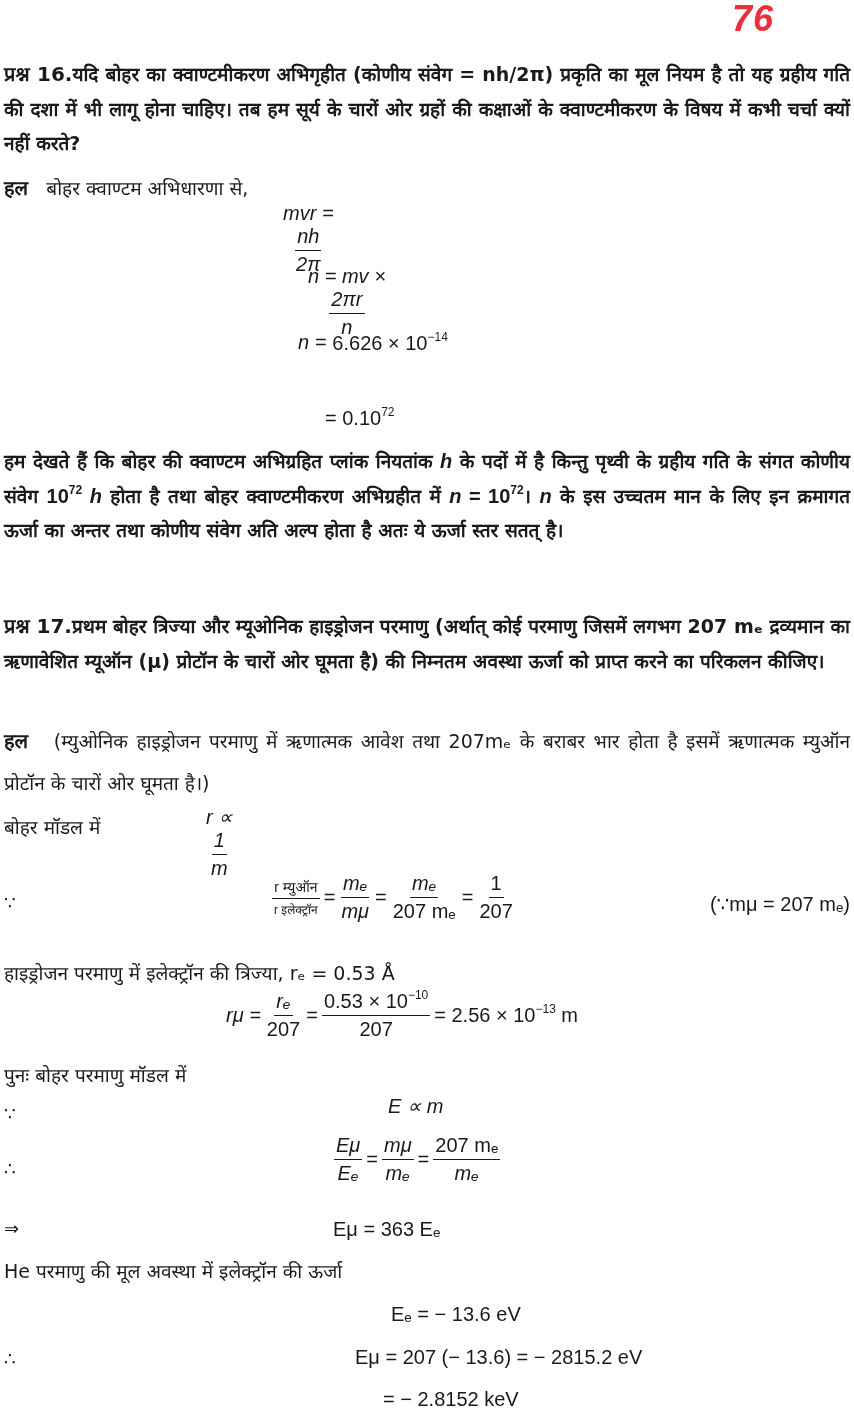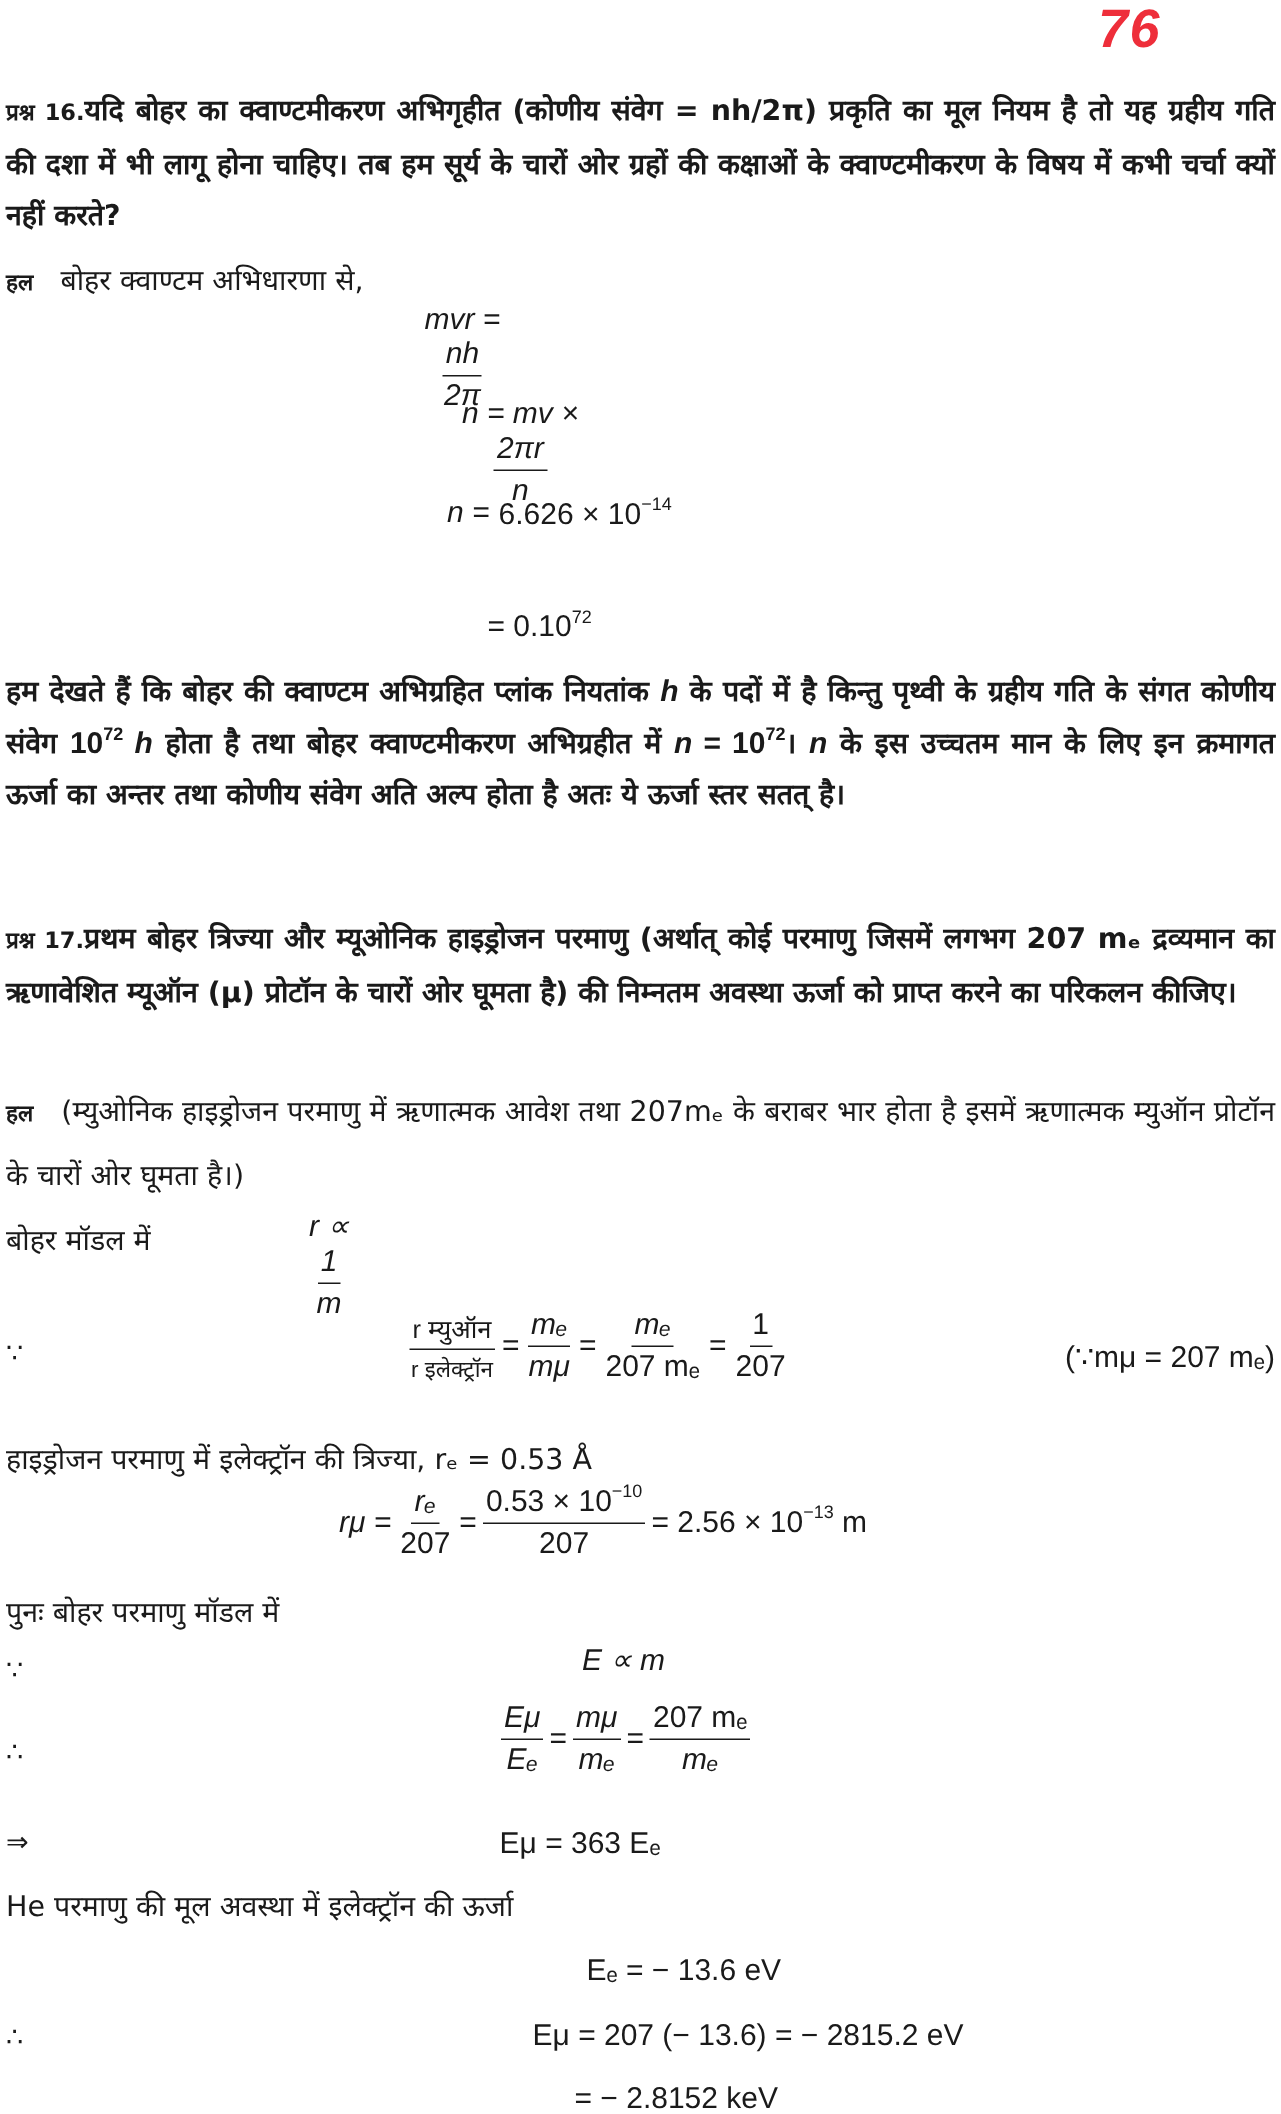--- a/index.html
+++ b/index.html
@@ -4,21 +4,21 @@
 <style>
   html, body { margin:0; padding:0; background:#ffffff; }
   body { width:854px; height:1409px; position:relative; overflow:hidden;
          font-family:"DejaVu Sans", sans-serif; color:#1a1a1a; }
   .page-num { position:absolute; right:80px; top:-2px; font-family:"Liberation Sans", sans-serif;
               font-weight:bold; font-style:italic; font-size:36px; color:#ee2e3a; letter-spacing:1px; }
   .line { position:absolute; left:4px; font-size:19px; white-space:nowrap; line-height:1; }
   .para { position:absolute; left:4px; width:846px; font-size:19px; line-height:34.5px;
           text-align:justify; text-align-last:left; }
   .q-label, .h-label { font-weight:bold; }
-  .q-label { font-size:15px; }
+  .q-label { font-size:20px; }
   .bold { font-weight:bold; }
   .m { font-family:"Liberation Sans", sans-serif; font-size:20px; }
   .i { font-style:italic;flex-direction:column; }
   .eq { position:absolute; white-space:nowrap; font-family:"Liberation Sans", sans-serif; font-size:20px;
         display:flex; align-items:center; }
   .frac { display:inline-flex; flex-direction:column; align-items:center; vertical-align:middle; margin:0 4px; }
   .frac .num { padding:0 2px 2px; border-bottom:1.5px solid #1a1a1a; }
   .frac .den { padding:2px 2px 0; }
   .sym { position:absolute; left:4px; font-family:"DejaVu Sans", sans-serif; font-size:18px; }
   sup { font-size:12px; vertical-align:9px; line-height:0; }
@@ -83,22 +83,22 @@
   <span>r ∝</span>
   <span class="frac">
       <span class="num">1</span>
       <span class="den">m</span>
     </span>
 </div>
 
 <div class="sym" style="top:892px;">∵</div>
 <div class="eq" style="left:268px; top:872px;">
   <span class="frac">
-      <span class="num" style="font-size:17px;">r म्युऑन</span>
-      <span class="den" style="font-size:15px;">r इलेक्ट्रॉन</span>
+      <span class="num" style="font-size:14px;">r म्युऑन</span>
+      <span class="den" style="font-size:12px;">r इलेक्ट्रॉन</span>
     </span>
   <span>=</span>
   <span class="frac i">
       <span class="num">mₑ</span>
       <span class="den">mμ</span>
     </span>
   <span>=</span>
   <span class="frac">
       <span class="num i">mₑ</span>
       <span class="den">207 mₑ</span>

